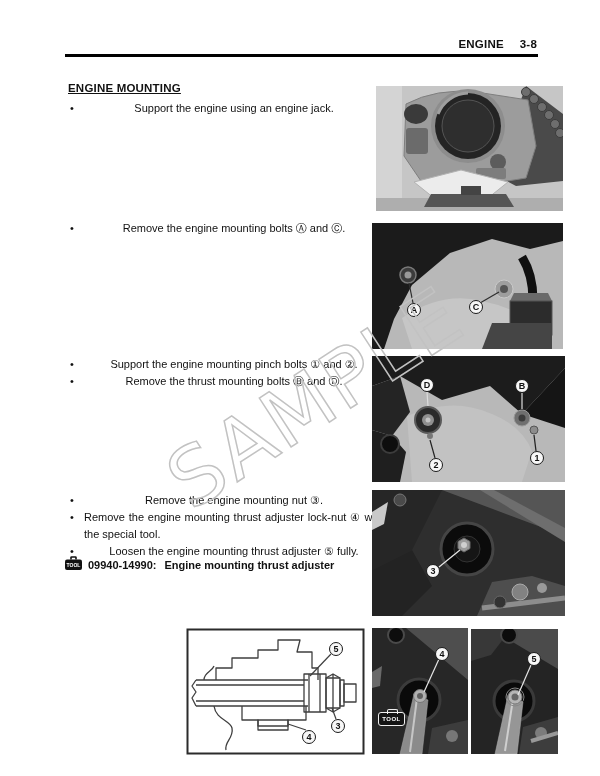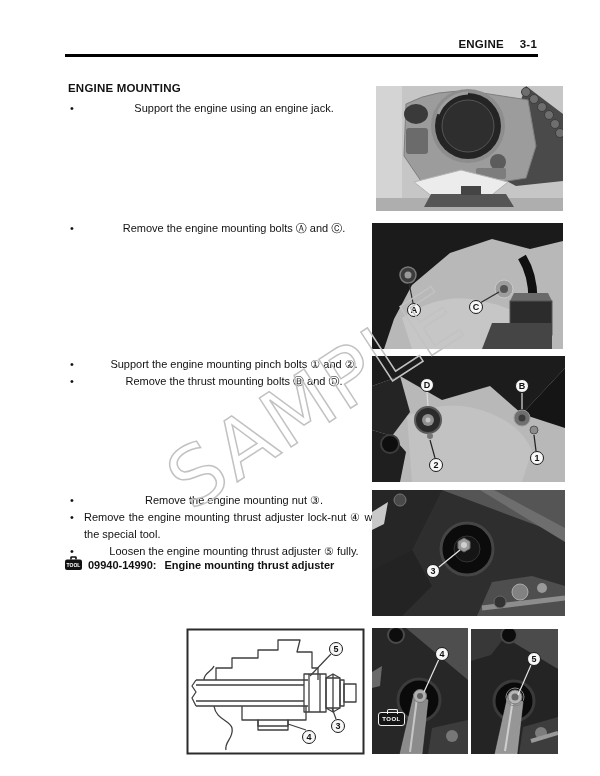--- a/index.html
+++ b/index.html
@@ -5,21 +5,21 @@
   html,body{margin:0;padding:0;background:#ffffff;}
   .page{position:relative;width:600px;height:776px;background:#fff;overflow:hidden;
         font-family:"Liberation Sans",sans-serif;color:#111;margin-top:16px;}
   
   .hdr{position:absolute;top:22px;right:63px;display:flex;gap:16px;
        font-size:11.5px;font-weight:bold;letter-spacing:.2px;}
   .rule{position:absolute;top:38px;left:65px;width:473px;height:3px;background:#000;}
   
   .wm{position:absolute;inset:0;z-index:40;pointer-events:none;}
   
-  .title{position:absolute;left:68px;top:66px;font-size:11.5px;font-weight:bold;letter-spacing:.2px;}
+  .title{position:absolute;left:68px;top:66px;font-size:11.5px;font-weight:bold;letter-spacing:.2px;text-decoration:underline;}
   .bullet{position:absolute;left:70px;display:flex;font-size:11px;line-height:17px;}
   .bullet .bm{width:14px;flex:0 0 14px;}
   .bullet .bt{width:300px;text-align:justify;}
   .bullet .bt.nojust{text-align:center;}
   
   .toolnote{position:absolute;left:64px;top:539px;display:flex;align-items:center;
             font-size:11px;font-weight:bold;line-height:16px;}
   .toolicon{flex:0 0 20px;margin-top:1px;}
   .tcode{margin-left:4px;white-space:nowrap;}
   .tname{margin-left:8px;display:flex;flex-direction:row;}
@@ -36,21 +36,21 @@
   .toolbadge:before{content:"";position:absolute;top:-4px;left:8px;width:9px;height:4px;
                     border:1.3px solid #f0f0f0;border-bottom:none;border-radius:2px 2px 0 0;}
 </style>
 </head>
 <body>
 
 <div class="page">
 
   <div class="hdr">
     <span>ENGINE</span>
-    <span>3-1</span>
+    <span>3-8</span>
   </div>
   <div class="rule"></div>
 
   <div class="title">ENGINE MOUNTING</div>
 
   <div class="bullet" style="top:84px;">
     <span class="bm">•</span>
     <span class="bt nojust">Support the engine using an engine jack.</span>
   </div>
 

